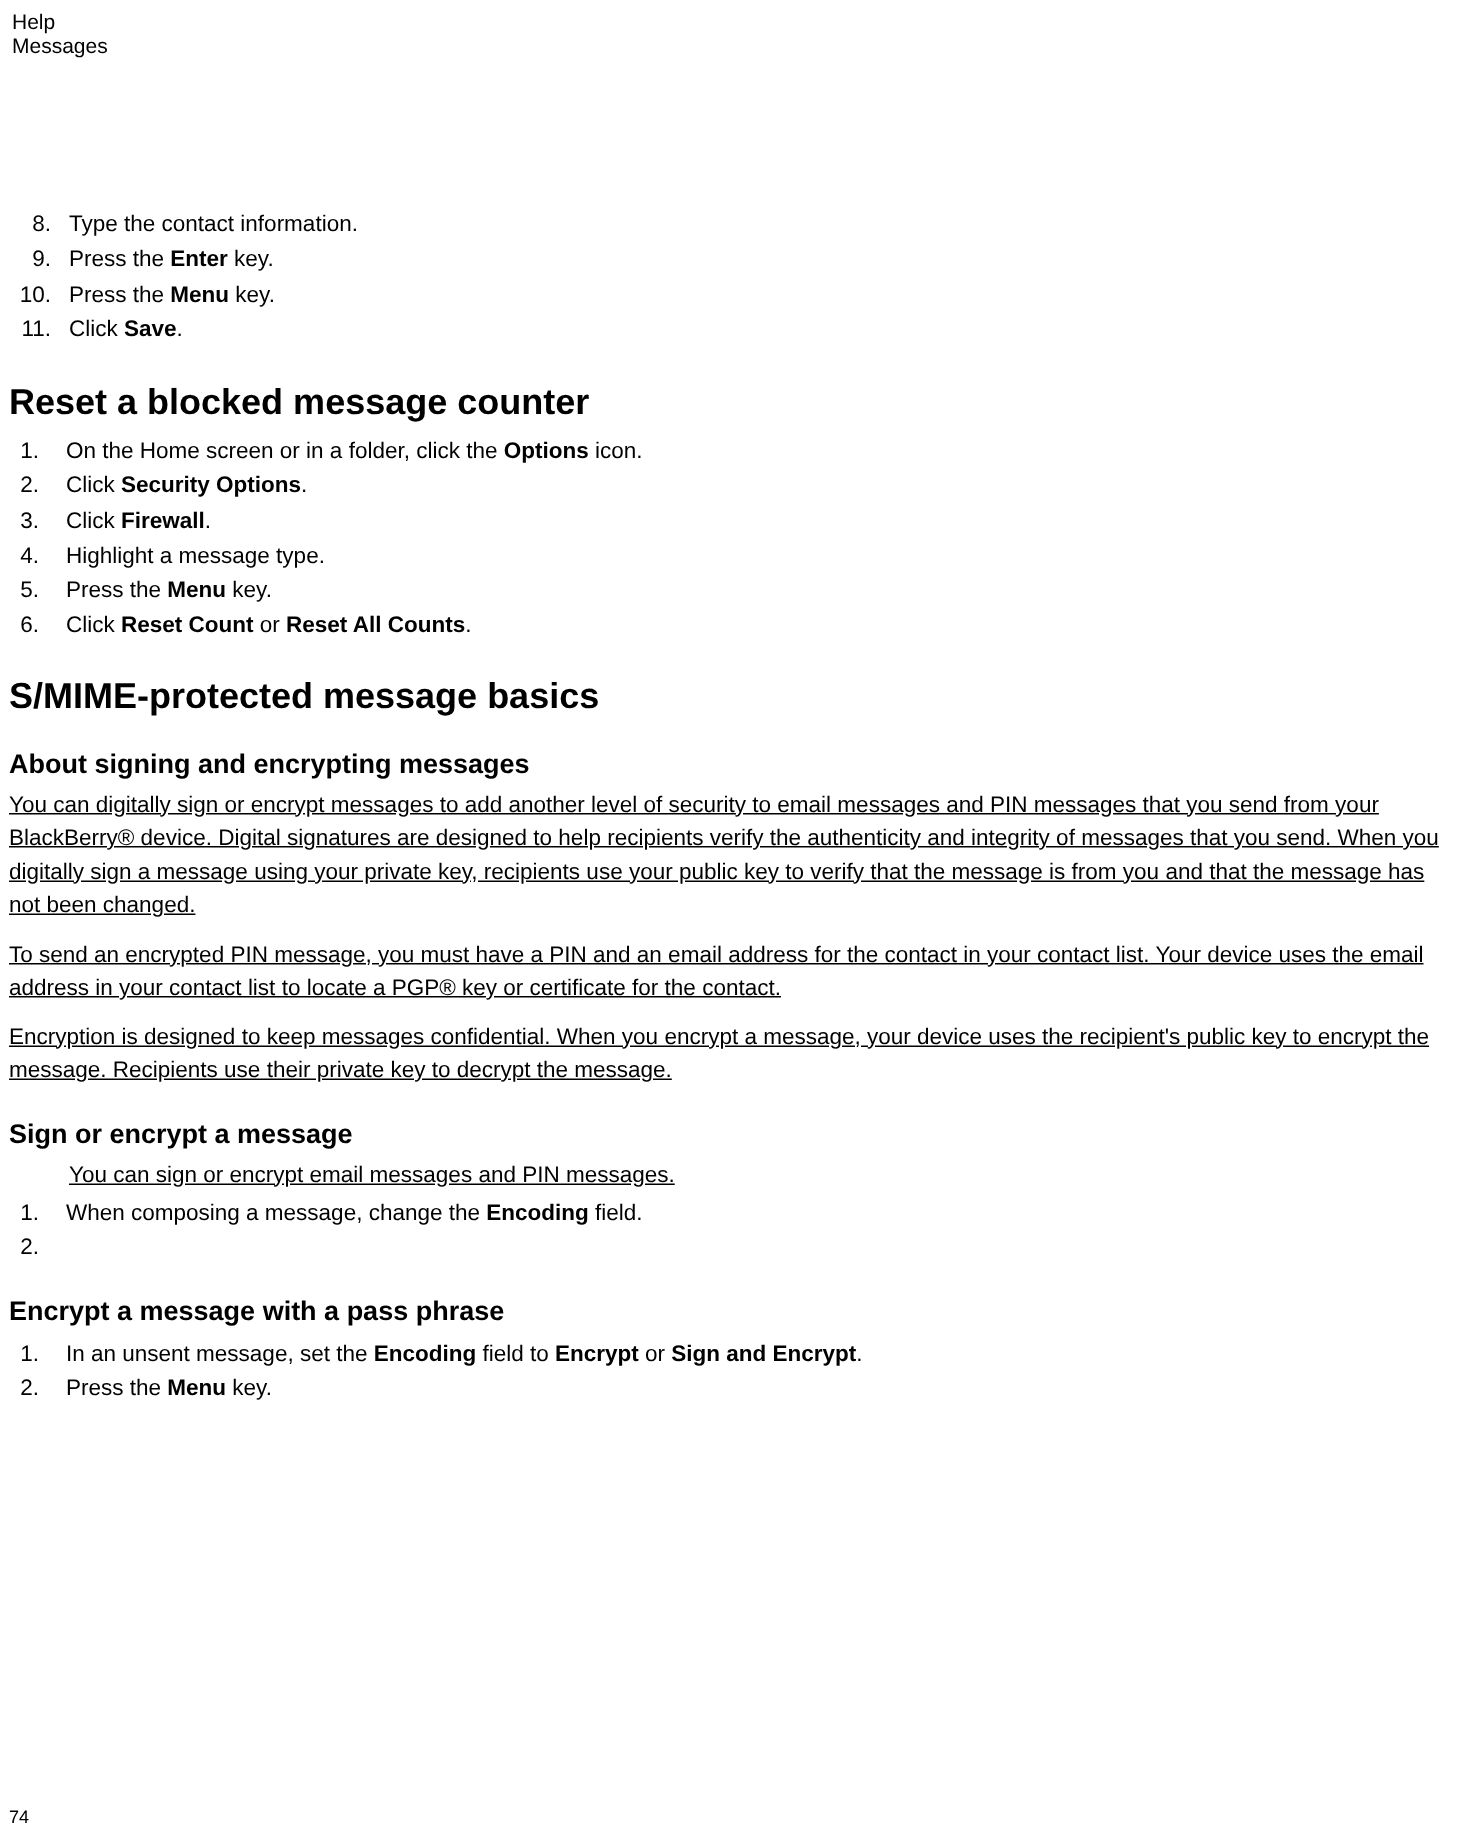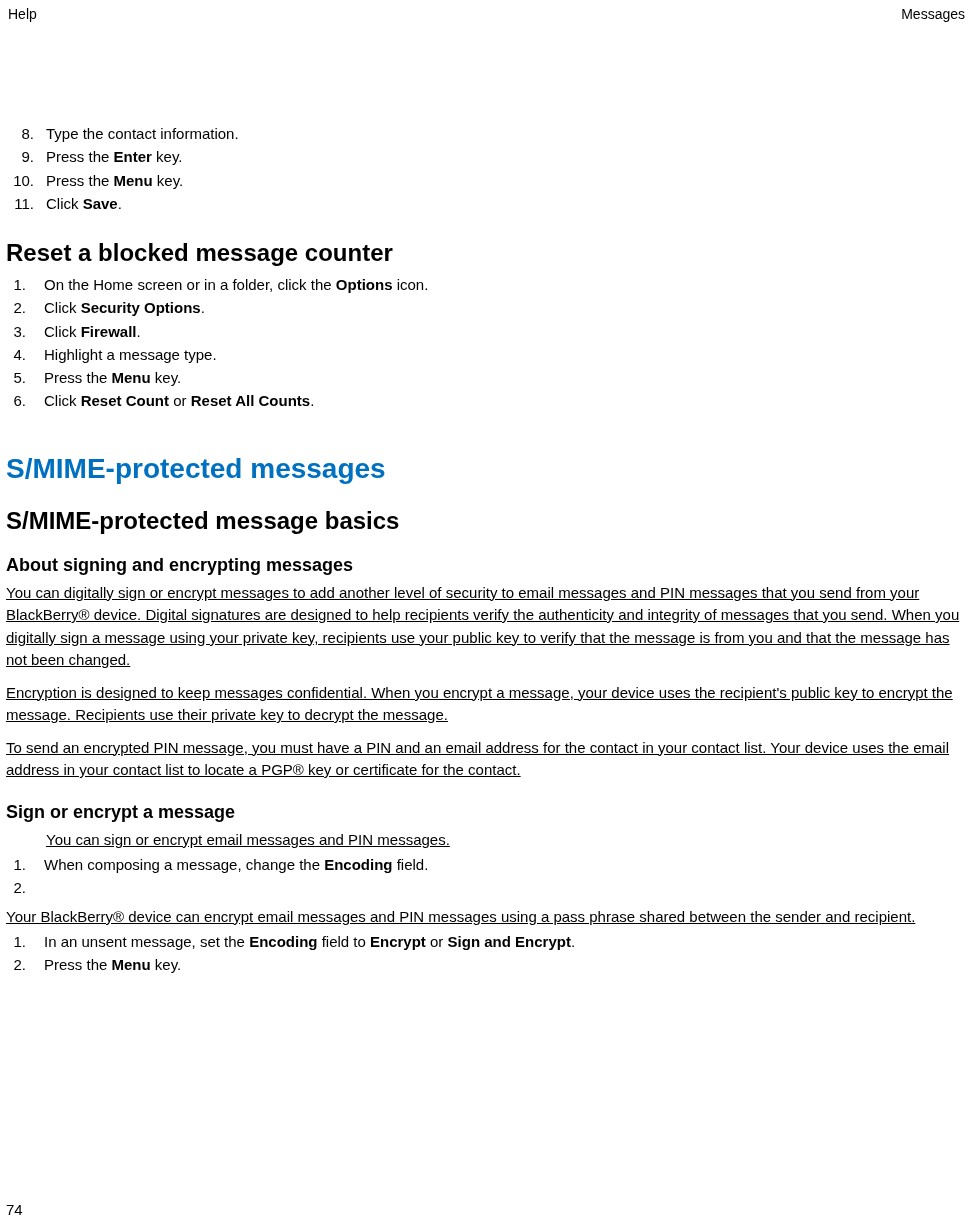--- a/index.html
+++ b/index.html
@@ -9,20 +9,21 @@
     color: #000;
     width: 973px;
     min-height: 1228px;
     position: relative;
   }
   .header {
     display: flex;
     justify-content: space-between;
     padding: 6px 8px 0 8px;
     font-size: 14px;
+    flex-direction: column;
   }
   .content {
     padding: 0 6px 0 6px;
   }
   ol.steps {
     list-style: none;
     padding: 0;
     margin: 100px 0 0 0;
     font-size: 15px;
   }
@@ -75,21 +76,21 @@
   }
   ol.sub-steps li .num {
     flex: 0 0 20px;
     text-align: right;
     padding-right: 18px;
   }
   .page-number {
     position: absolute;
     left: 6px;
     bottom: 10px;
-    font-size: 15px;
+    font-size: 12px;
   }
   b { font-weight: 700; }
 </style>
 </head>
 <body>
 
 <div class="header">
   <span>Help</span>
   <span>Messages</span>
 </div>
@@ -136,42 +137,41 @@
       <li>
         <span class="num">5.</span>
         <span>Press the <b>Menu</b> key.</span>
       </li>
       <li>
         <span class="num">6.</span>
         <span>Click <b>Reset Count</b> or <b>Reset All Counts</b>.</span>
       </li>
     </ol>
 
-  <h1 class="chapter">S/MIME-protected messages</h1>
 
   <h2 class="sub">S/MIME-protected message basics</h2>
 
   <h3 class="topic">About signing and encrypting messages</h3>
   <p class="body">You can digitally sign or encrypt messages to add another level of security to email messages and PIN messages that you send from your BlackBerry® device. Digital signatures are designed to help recipients verify the authenticity and integrity of messages that you send. When you digitally sign a message using your private key, recipients use your public key to verify that the message is from you and that the message has not been changed.</p>
+  <p class="body">To send an encrypted PIN message, you must have a PIN and an email address for the contact in your contact list. Your device uses the email address in your contact list to locate a PGP® key or certificate for the contact.</p>
   <p class="body">Encryption is designed to keep messages confidential. When you encrypt a message, your device uses the recipient's public key to encrypt the message. Recipients use their private key to decrypt the message.</p>
-  <p class="body">To send an encrypted PIN message, you must have a PIN and an email address for the contact in your contact list. Your device uses the email address in your contact list to locate a PGP® key or certificate for the contact.</p>
 
   <h3 class="topic">Sign or encrypt a message</h3>
   <p class="body" style="margin-bottom:2px;margin-left:40px;">You can sign or encrypt email messages and PIN messages.</p>
   <ol class="sub-steps">
       <li>
         <span class="num">1.</span>
         <span>When composing a message, change the <b>Encoding</b> field.</span>
       </li>
       <li>
         <span class="num">2.</span>
       </li>
     </ol>
 
-  <p class="body" style="margin-bottom:2px;">Your BlackBerry® device can encrypt email messages and PIN messages using a pass phrase shared between the sender and recipient.</p>
+  <h3 class="topic">Encrypt a message with a pass phrase</h3>
   <ol class="sub-steps">
       <li>
         <span class="num">1.</span>
         <span>In an unsent message, set the <b>Encoding</b> field to <b>Encrypt</b> or <b>Sign and Encrypt</b>.</span>
       </li>
       <li>
         <span class="num">2.</span>
         <span>Press the <b>Menu</b> key.</span>
       </li>
     </ol>

